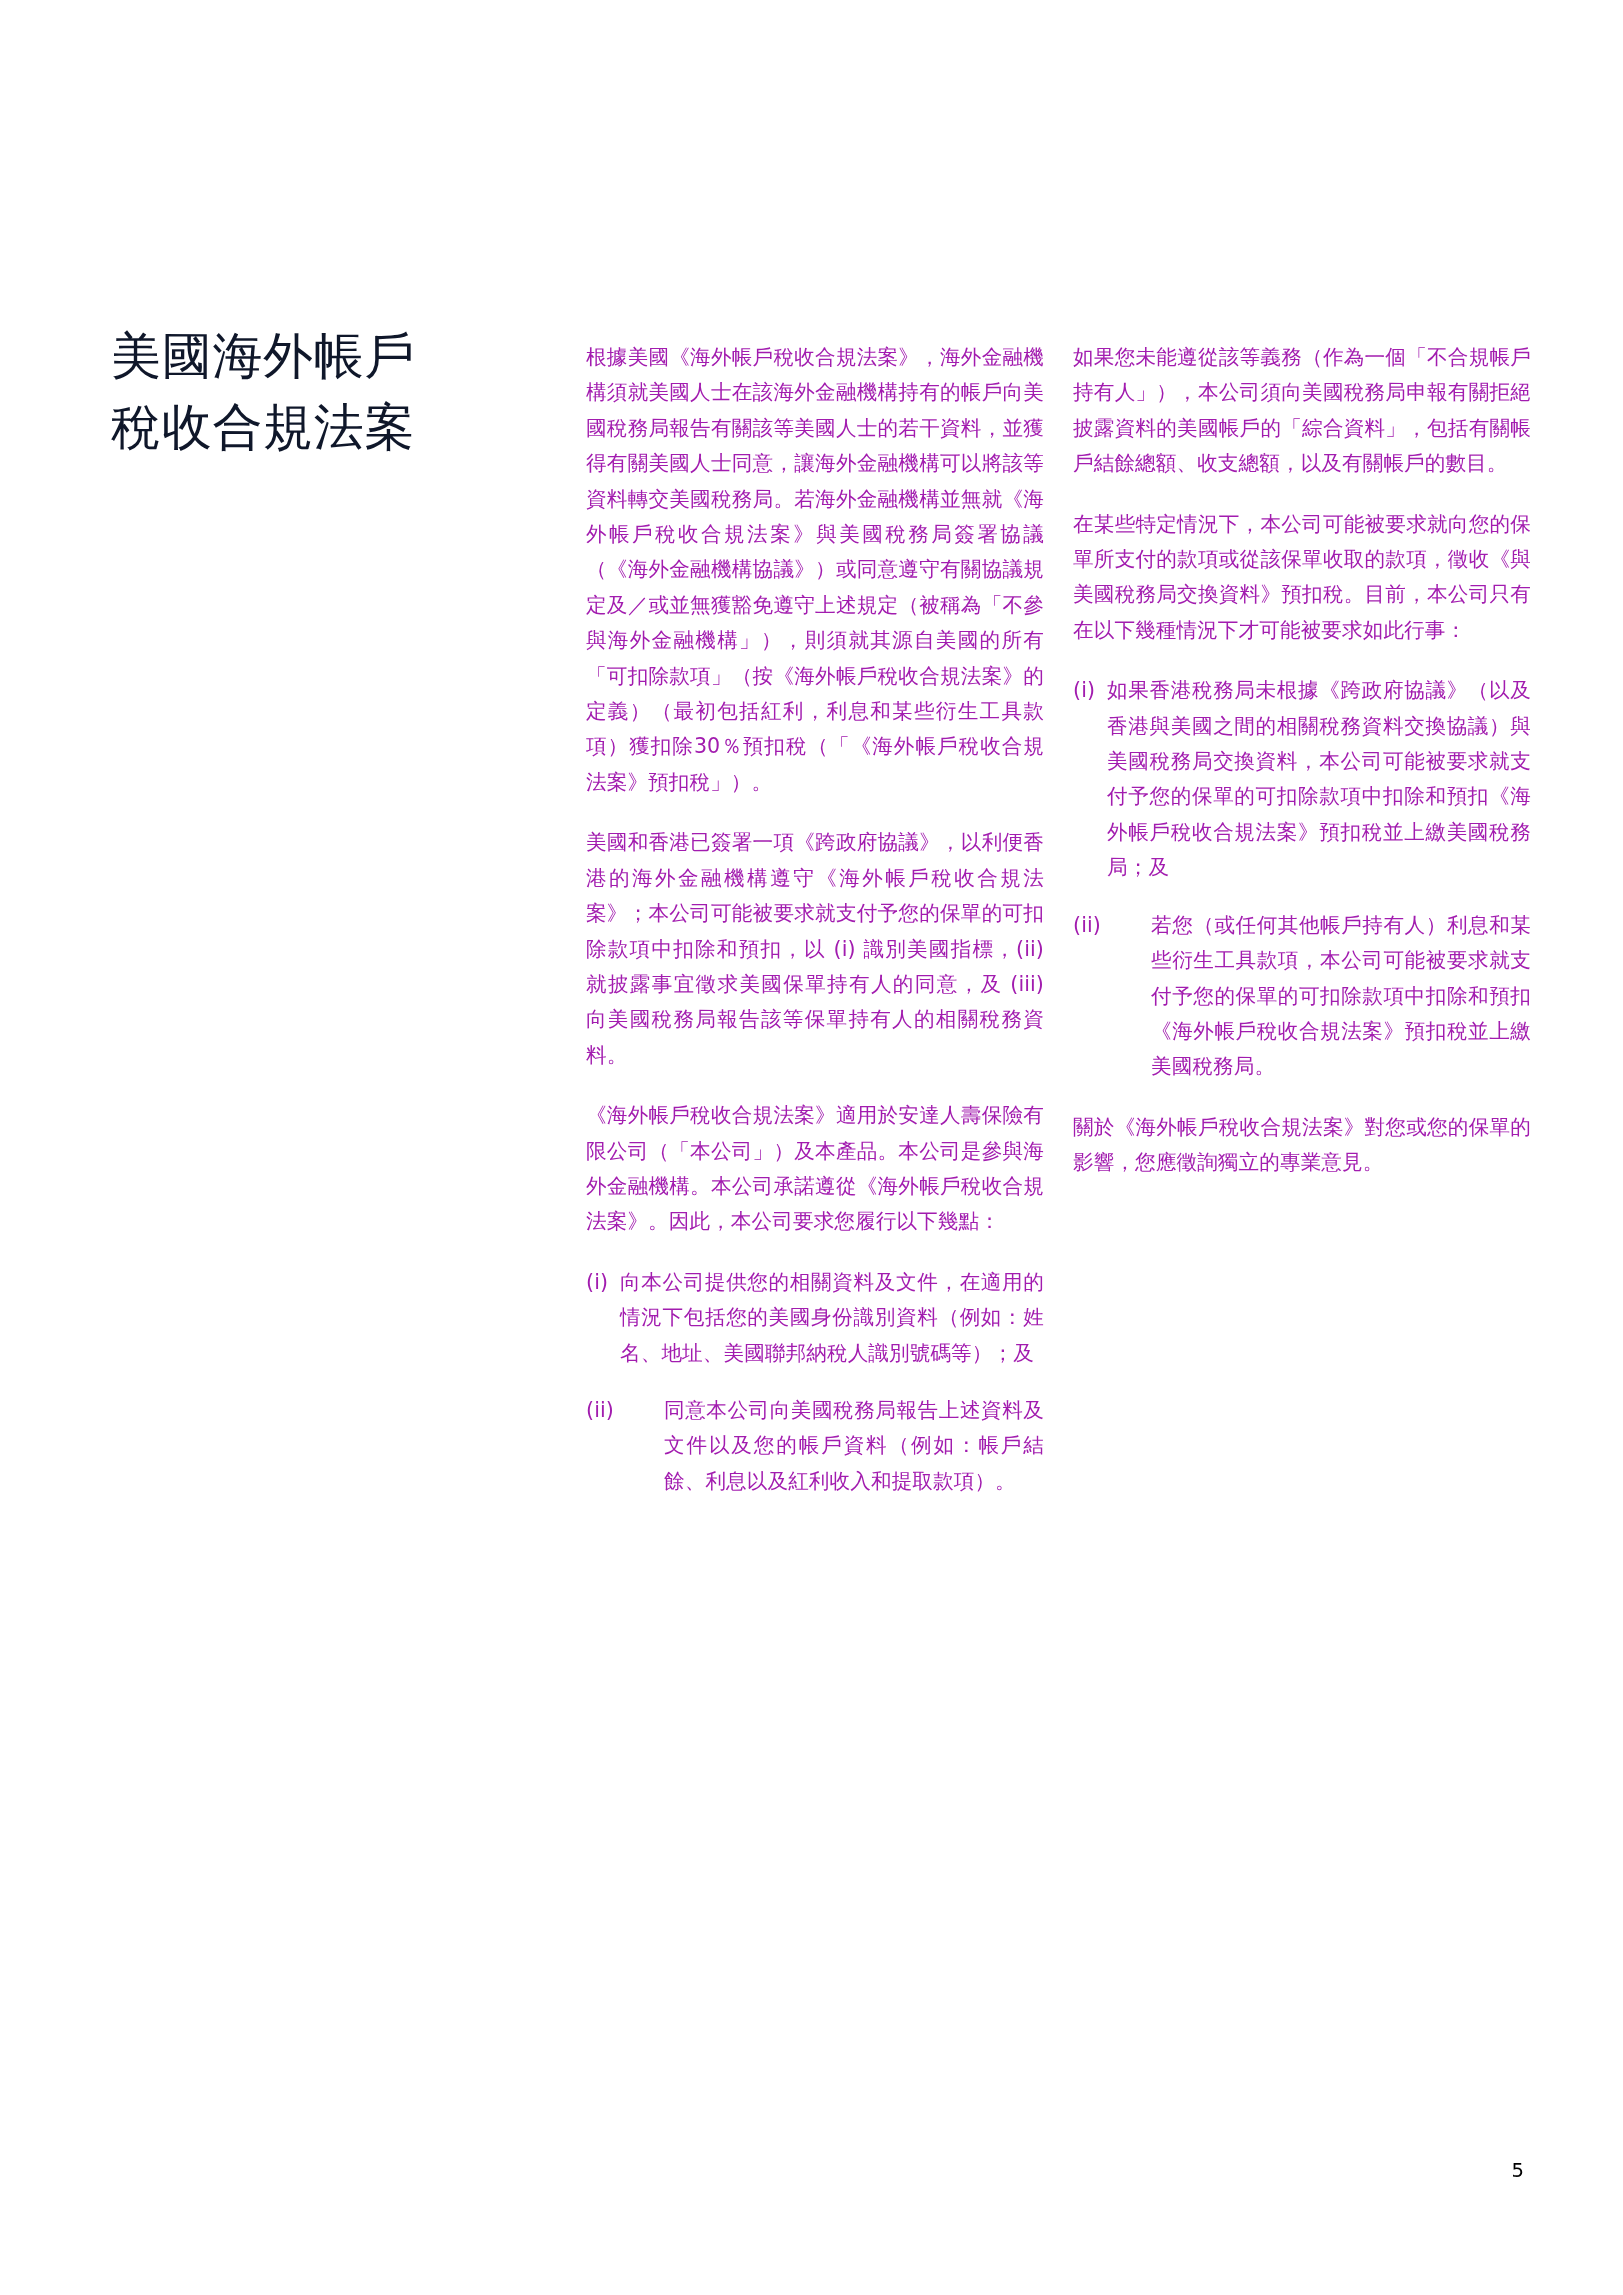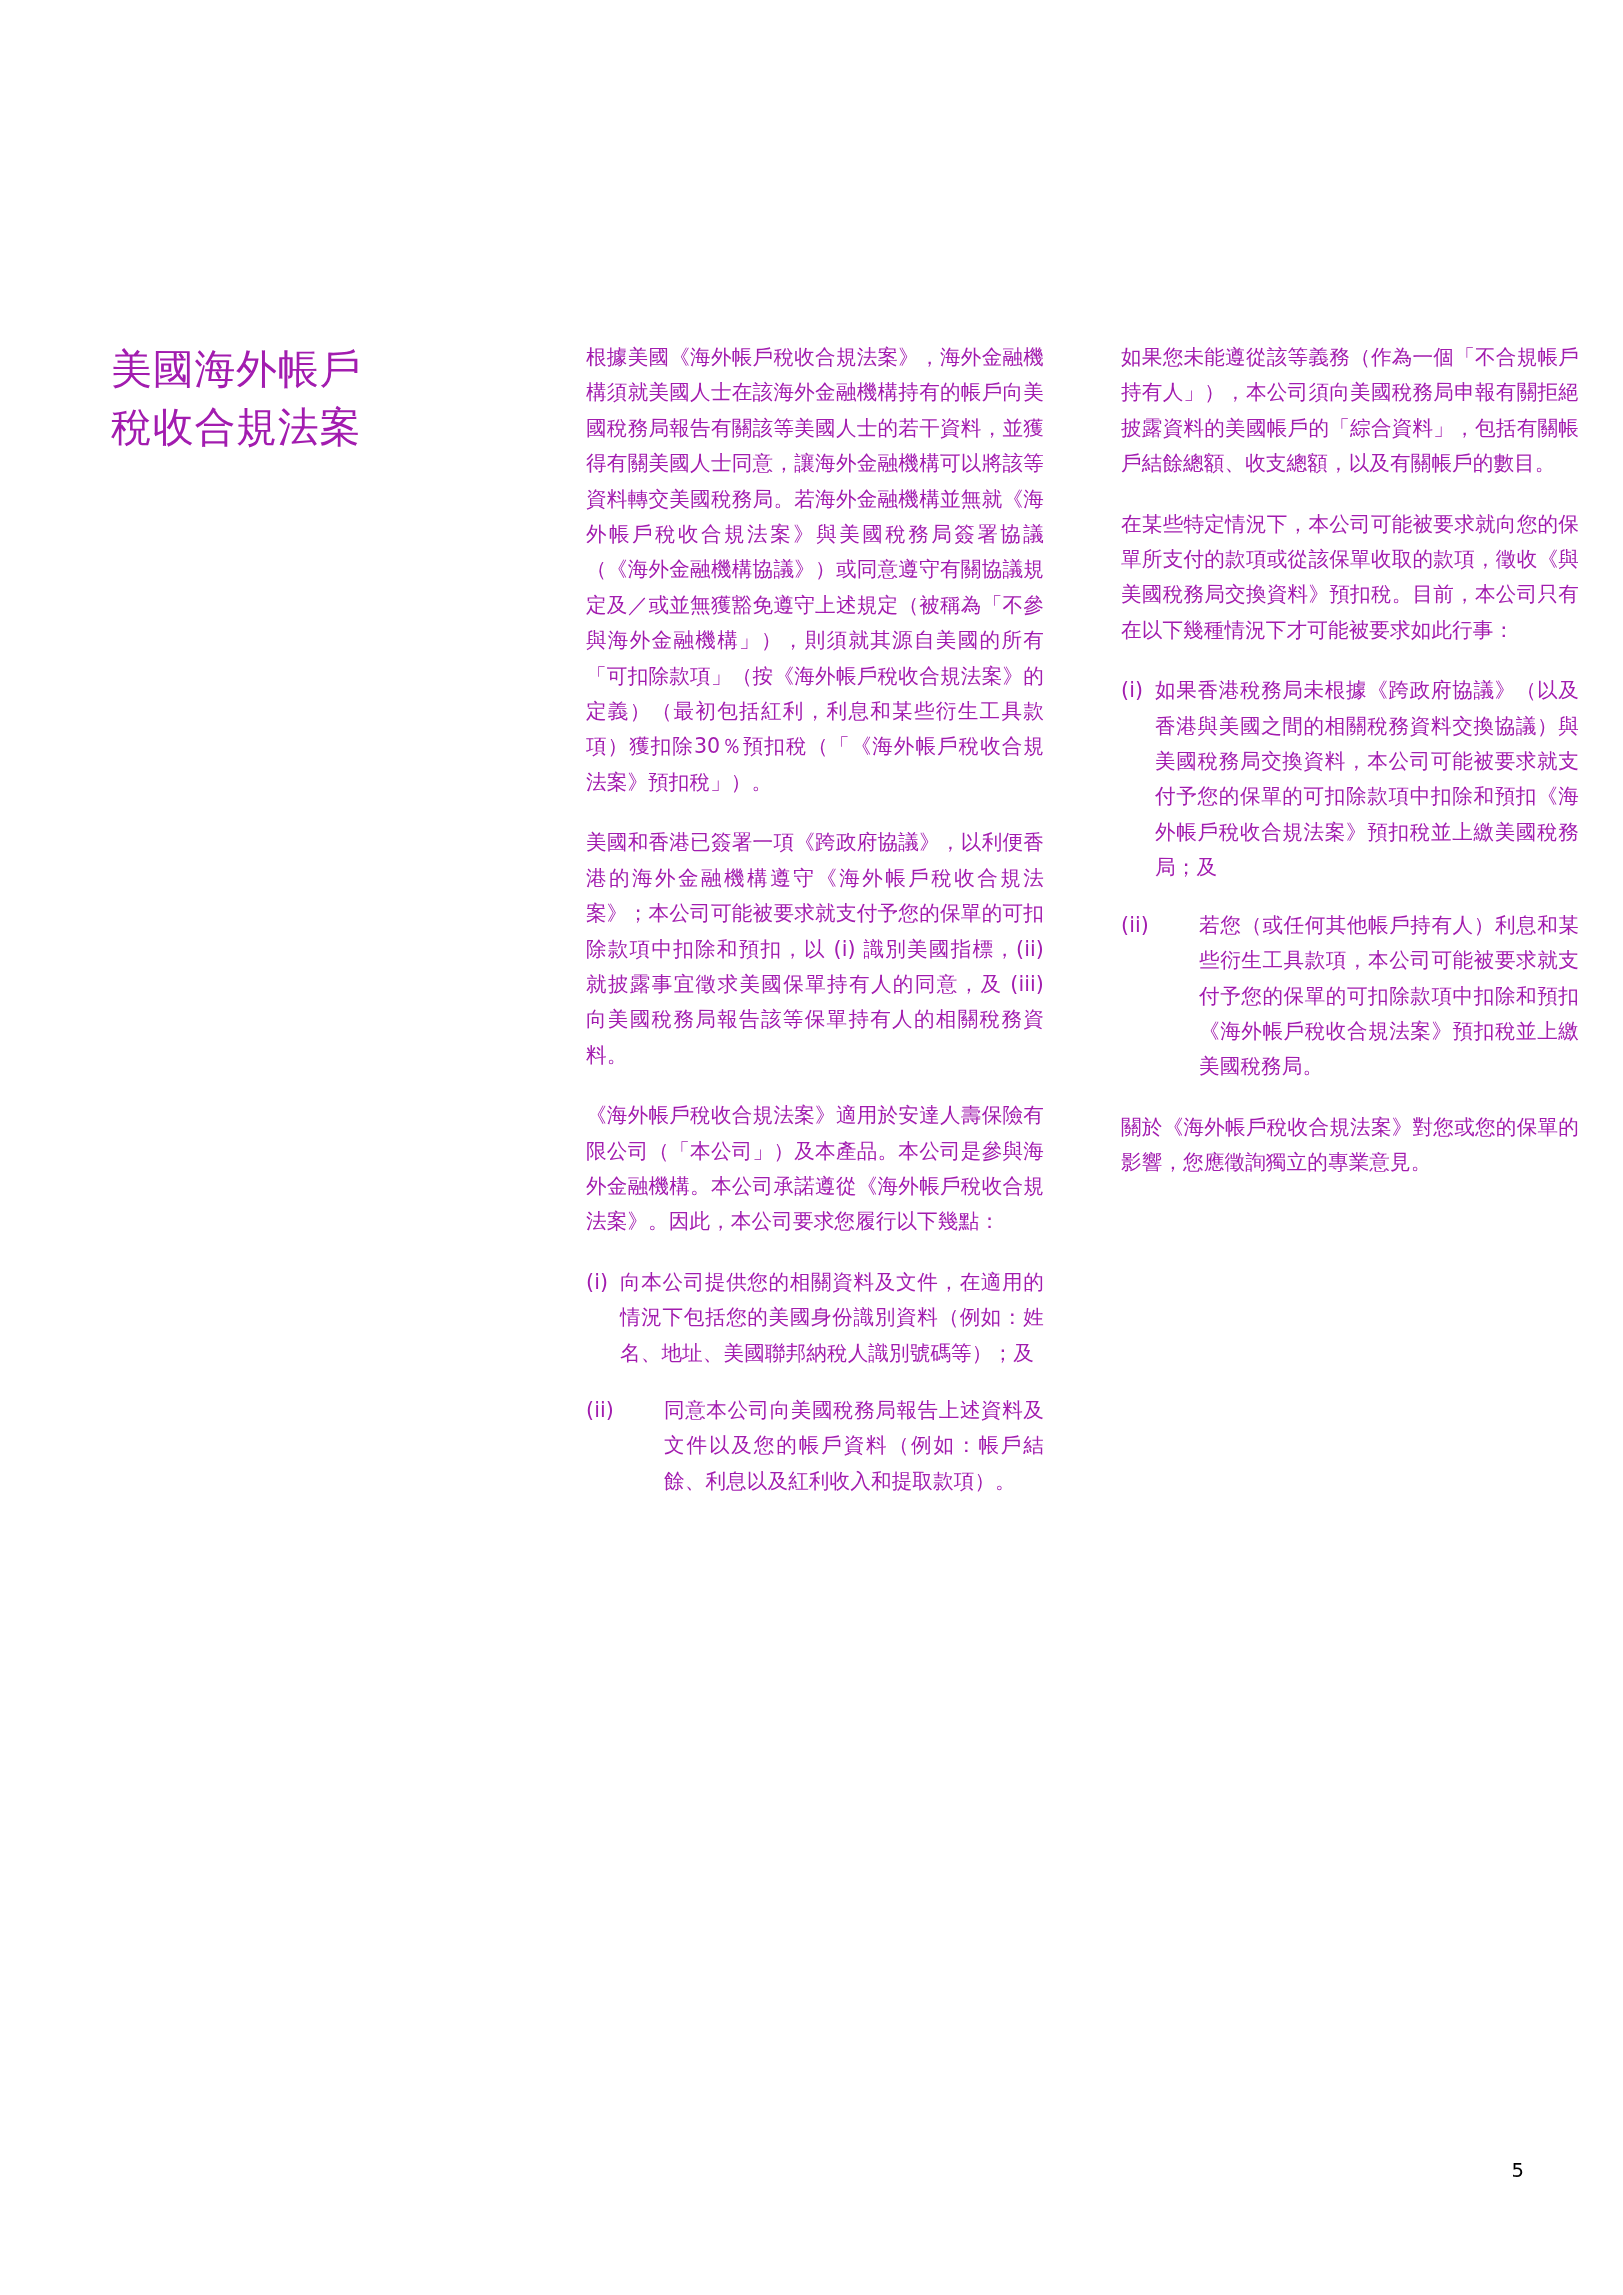--- a/index.html
+++ b/index.html
@@ -22,24 +22,24 @@
     position: absolute;
     left: 0;
     top: 0;
     width: 45px;
     height: 2295px;
     background: #ffffff;
   }
   .title {
     position: absolute;
     left: 111px;
-    top: 340px;
+    top: 321px;
     width: 458px;
-    color: #a21caf;
-    font-size: 41px;
+    color: #0f172a;
+    font-size: 50px;
     line-height: 1.42;
     letter-spacing: 0.7px;
     font-weight: 400;
   }
   .title div {
     white-space: nowrap;
   }
   .col {
     position: absolute;
     top: 340px;
@@ -47,21 +47,21 @@
     line-height: 1.72;
     color: #a21caf;
     text-align: justify;
     letter-spacing: 0.1px;
   }
   .col-mid {
     left: 586px;
     width: 458px;
   }
   .col-right {
-    left: 1121px;
+    left: 1073px;
     width: 458px;
   }
   p.para {
     margin: 0 0 25px 0;
   }
   p.para:last-child {
     margin-bottom: 8px;
   }
   .li {
     display: flex;

